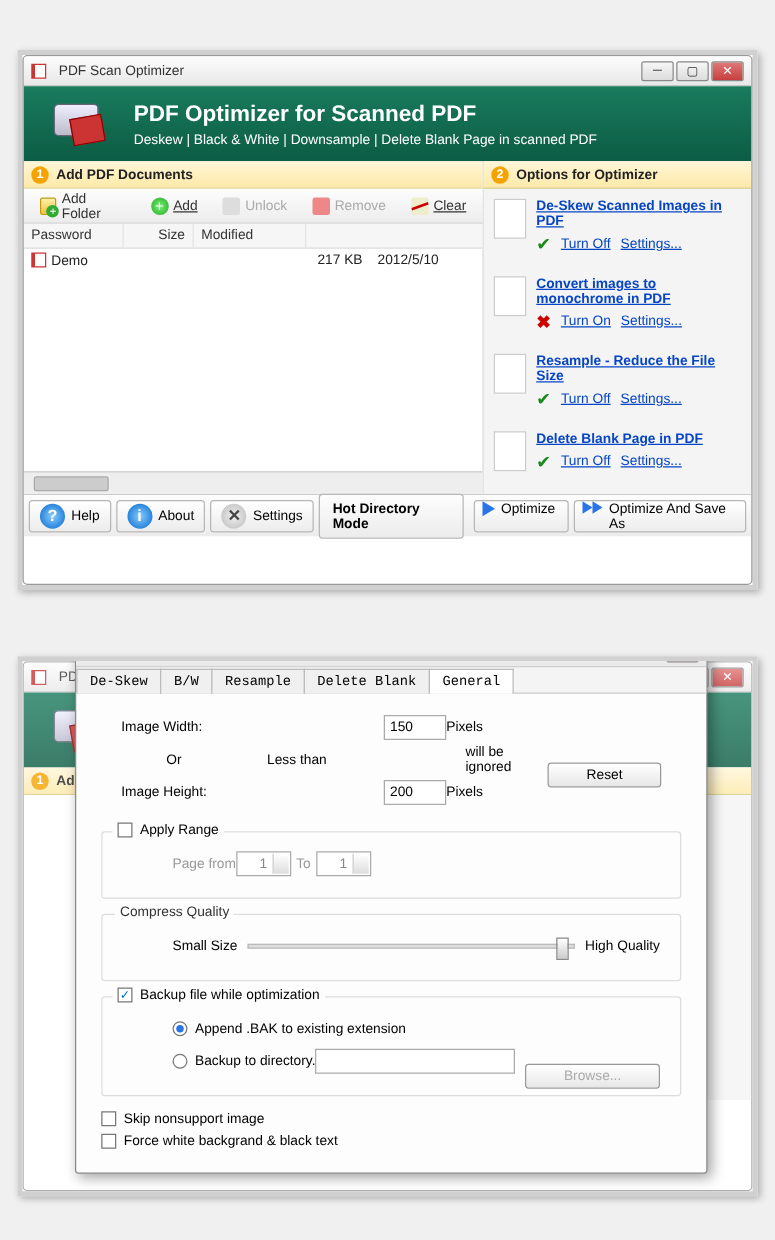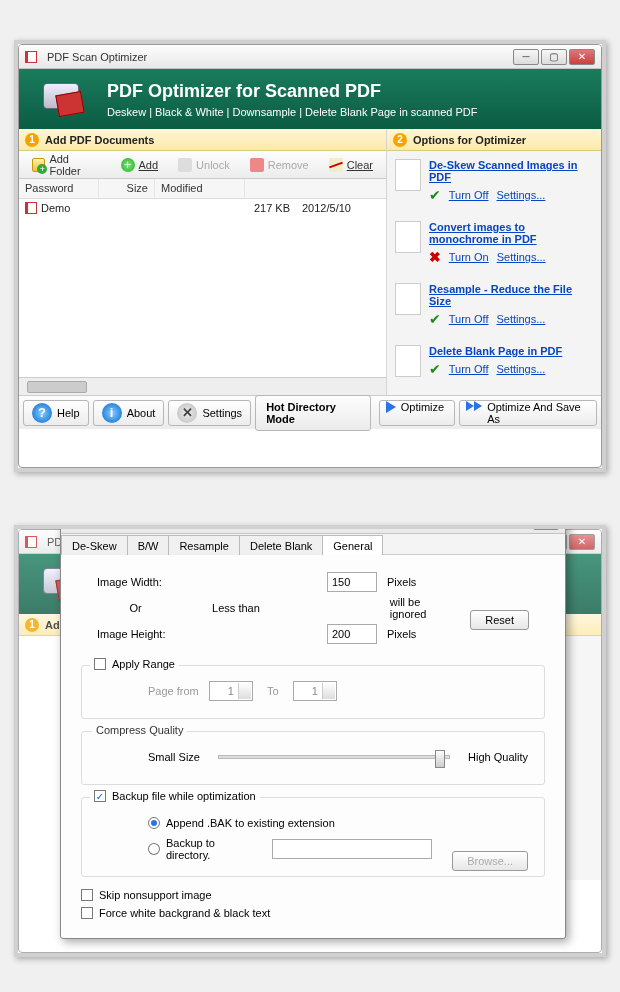--- a/index.html
+++ b/index.html
@@ -67,35 +67,35 @@
   .hotdir { font-weight:bold; border:1px solid #b7b7b7; background:linear-gradient(#fdfdfd,#ececec); padding:5px 10px; border-radius:3px;}
   .runbtn { height:26px; padding:0 10px 0 6px; display:flex;align-items:flex-start;gap:5px;border:1px solid #b7b7b7;border-radius:3px;background:linear-gradient(#fff,#ececec);}
   .play{width:0;height:0;border-left:10px solid #2874e8;border-top:6px solid transparent;border-bottom:6px solid transparent;}
   .playff{display:flex;} .playff .play{border-left-width:8px;border-top-width:5px;border-bottom-width:5px;}
   .circ { width:20px;height:20px;border-radius:50%;background:radial-gradient(#8cf,#06c);color:#fff;display:flex;align-items:center;justify-content:center;font-weight:bold;font-size:13px;}
   .circ.tools{background:radial-gradient(#eee,#bbb);color:#444;}
 
   
   .dlg { position:absolute; border:1px solid #888; border-radius:3px; background:#fdfdfd; box-shadow:3px 3px 10px rgba(0,0,0,.35);}
   .dlgtabs { display:flex; background:#f4f4f4; border-bottom:1px solid #ccc; }
-  .dlgtab { padding:4px 10px 3px; border:1px solid #bbb; border-bottom:none; background:#f0f0f0; margin-right:-1px; position:relative; top:1px;}
+  .dlgtab { padding:4px 10px 3px; border:1px solid #bbb; border-bottom:none; background:#f0f0f0; margin-right:-1px; position:relative; top:1px;font-family:Liberation Mono, monospace;}
   .dlgtab.active { background:#fff; }
   .dlgbody { padding: 14px 20px; }
   .group { border:1px solid #ddd; border-radius:3px; padding:12px 16px 14px; margin-bottom:12px; position:relative;}
   .group.noborder { border:none; padding:0 16px 6px;}
   .grouptitle { position:absolute; top:-8px; left:10px; background:#fdfdfd; padding:0 4px; color:#333;}
-  .frow { display:flex; align-items:center; gap:10px; height:26px; }
+  .frow { display:flex; align-items:center; height:26px; }
   .frow .lab { width:90px; text-align:left; }
   .num-input { width:50px; height:20px; border:1px solid #aaa; padding:4px 4px; background:#fff;}
   .txt-input { height:20px; border:1px solid #aaa; padding:2px 4px; background:#fff;}
   .spin { width:44px; height:20px; border:1px solid #aaa; display:flex; align-items:center; justify-content:center; background:#fff; position:relative; color:#888;}
   .spin::after{content:"";position:absolute;right:1px;top:1px;bottom:1px;width:12px;background:linear-gradient(#fff,#ddd);border-left:1px solid #ccc;}
   .slider { flex:1; height:4px; background:#ddd; border:1px solid #bbb; position:relative; margin:0 8px;}
   .slider::after{content:"";position:absolute;top:-6px;right:4px;width:8px;height:16px;background:linear-gradient(#fff,#ccc);border:1px solid #888;}
-  .btn { padding:3px 14px; border:1px solid #999; border-radius:3px; background:linear-gradient(#fff,#e7e7e7);margin-top:24px;}
+  .btn { padding:3px 30px; border:1px solid #999; border-radius:3px; background:linear-gradient(#fff,#e7e7e7);margin-top:24px;}
   .checkbox { display:flex; align-items:center; gap:6px; }
   .checkbox .box { width:12px;height:12px;border:1px solid #777;background:#fff;display:flex;align-items:center;justify-content:center;font-size:10px;color:#06c;}
   .radio { display:flex; align-items:center; gap:6px; }
   .radio .dot { width:12px;height:12px;border:1px solid #777;border-radius:50%;background:#fff;display:flex;align-items:center;justify-content:center;}
   .radio .dot .in{width:6px;height:6px;border-radius:50%;background:#2874e8;}
   .or-col { width: 120px; text-align: center; }
 </style>
 </head>
 <body>
 

